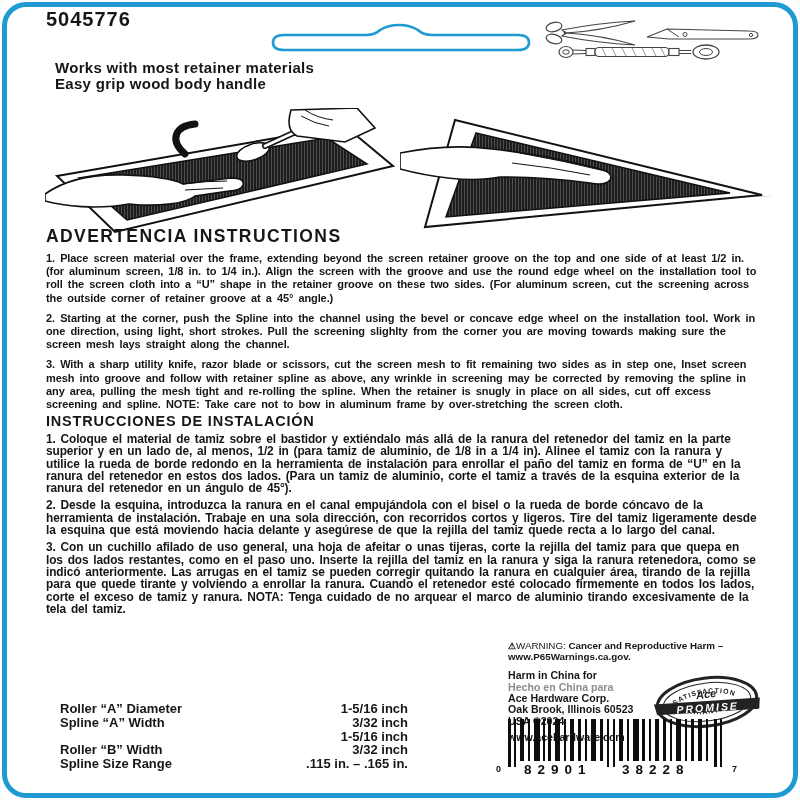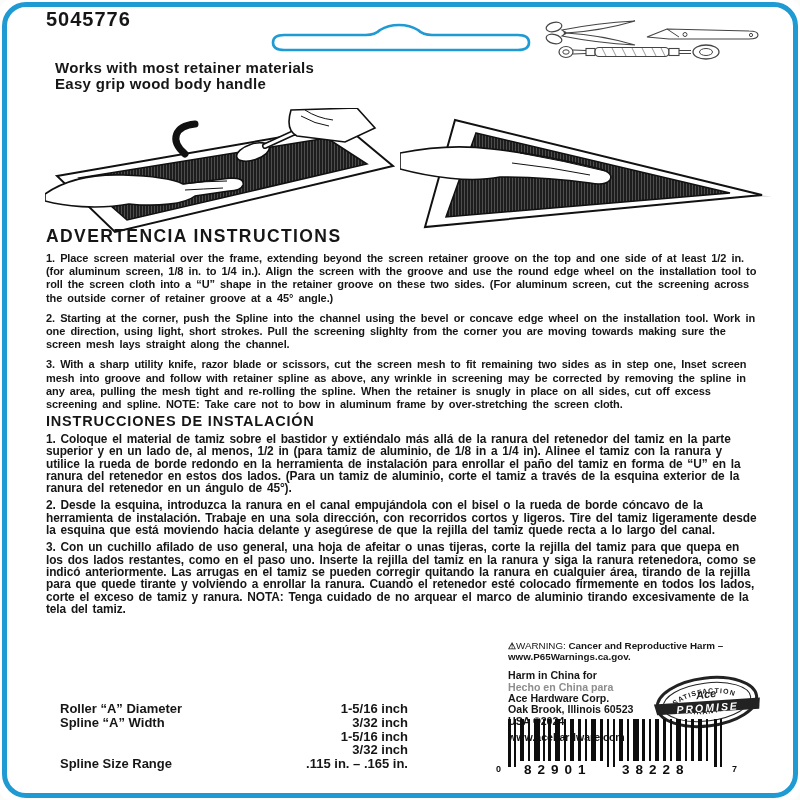--- a/index.html
+++ b/index.html
@@ -157,20 +157,21 @@
       <span class="val">1-5/16 inch</span>
     </div>
     <div class="spec-row">
       <span class="lab">Spline “A” Width</span>
       <span class="val">3/32 inch</span>
     </div>
     <div class="spec-row">
       <span class="val">1-5/16 inch</span>
     </div>
     <div class="spec-row">
+      <span class="lab">Roller “B” Width</span>
       <span class="val">3/32 inch</span>
     </div>
     <div class="spec-row">
       <span class="lab">Spline Size Range</span>
       <span class="val">.115 in. – .165 in.</span>
     </div>
   </div>
 
   <svg class="abs" style="left:488px;top:719px;" width="268" height="58" viewBox="0 0 268 58">
     <g fill="#0d0d0d">

